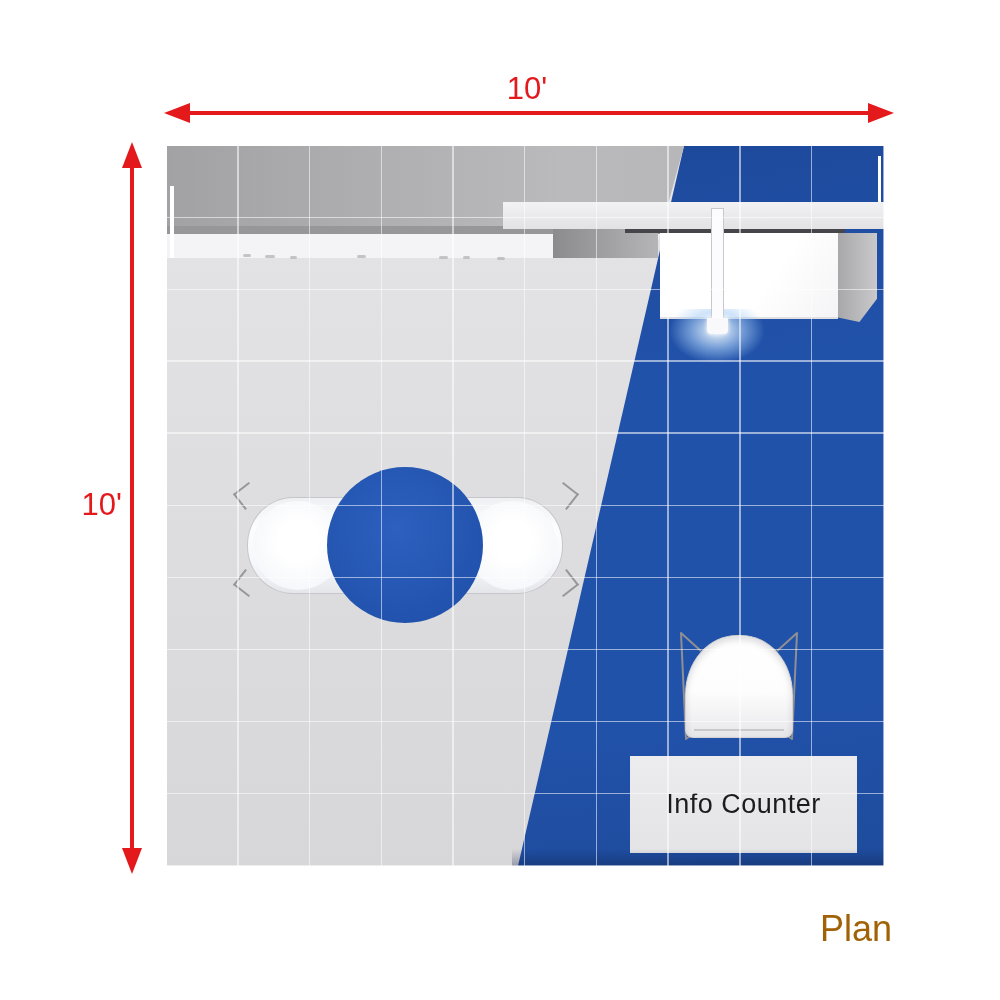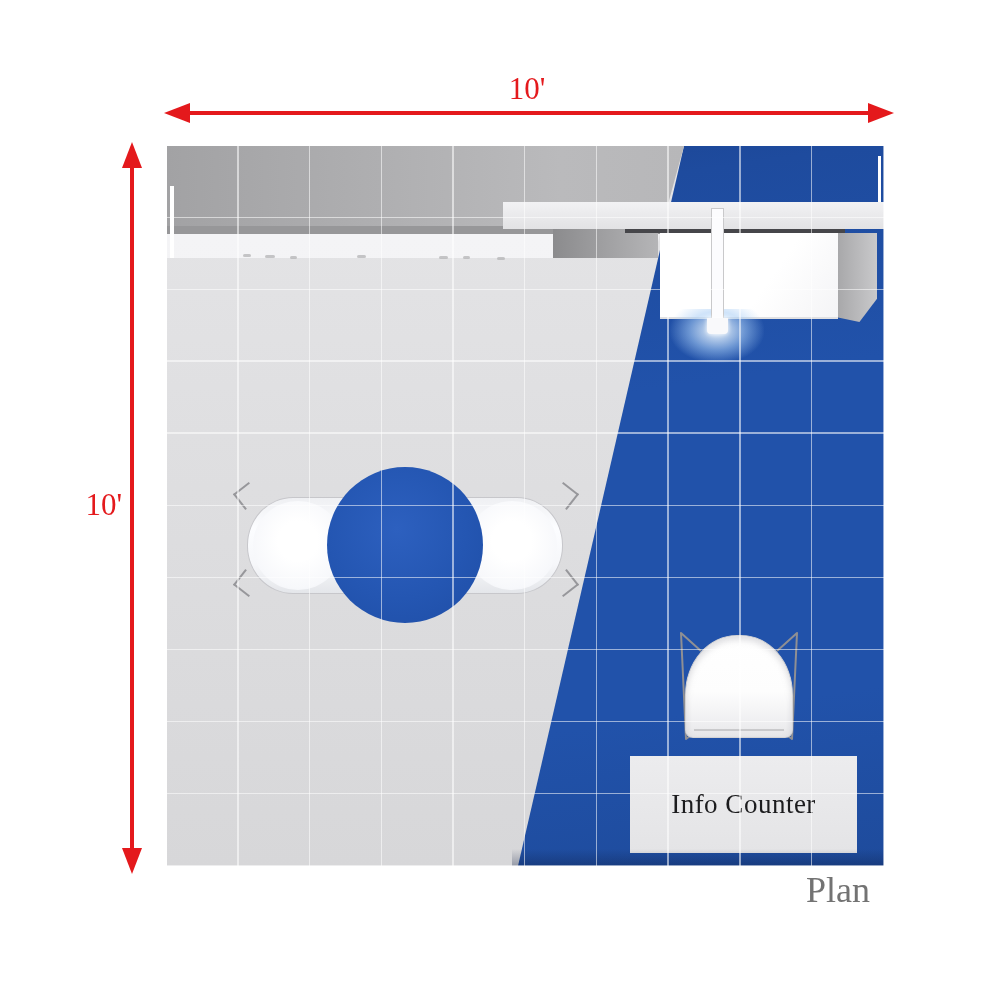--- a/index.html
+++ b/index.html
@@ -1,38 +1,38 @@
 <!DOCTYPE html>
 <html><head>
 <meta charset="utf-8">
 <style>
   html,body{margin:0;padding:0;}
   body{
     width:1000px;height:1000px;position:relative;background:#ffffff;
     font-family:"Liberation Sans", sans-serif;overflow:hidden;
   }
-  .abs{position:absolute;font-family:Liberation Serif, serif;}
+  .abs{position:absolute;}
 
   
   .dim-label{color:#e4191c;font-size:31px;line-height:1.05;}
   #top-dim-label{left:477px;top:73px;width:100px;text-align:center;}
   #left-dim-label{left:52px;top:489px;width:70px;text-align:right;}
   #top-arrow-line{left:186px;top:111px;width:684px;height:4px;background:#e4191c;}
   #top-arrow-head-left{left:164px;top:103px;width:0;height:0;
     border-top:10px solid transparent;border-bottom:10px solid transparent;border-right:26px solid #e4191c;}
   #top-arrow-head-right{left:868px;top:103px;width:0;height:0;
     border-top:10px solid transparent;border-bottom:10px solid transparent;border-left:26px solid #e4191c;}
   #left-arrow-line{left:130px;top:164px;width:4px;height:684px;background:#e4191c;}
   #left-arrow-head-top{left:122px;top:142px;width:0;height:0;
     border-left:10px solid transparent;border-right:10px solid transparent;border-bottom:26px solid #e4191c;}
   #left-arrow-head-bottom{left:122px;top:848px;width:0;height:0;
     border-left:10px solid transparent;border-right:10px solid transparent;border-top:26px solid #e4191c;}
 
-  #plan-caption{left:806px;top:872px;width:100px;text-align:left;
-    color:#737373;font-size:36px;line-height:1.0;}
+  #plan-caption{left:806px;top:911px;width:100px;text-align:center;
+    color:#a16207;font-size:36px;line-height:1.0;}
 
   
   #plan{left:167px;top:146px;width:717px;height:720px;overflow:hidden;}
   #plan > div{position:absolute;}
 
   #floor-base{inset:0;background:linear-gradient(180deg,#e5e5e7 0%,#dfdfe1 40%,#d7d7d9 100%);}
   #carpet{inset:0;
     clip-path:polygon(517px 0,717px 0,717px 720px,351px 720px);
     background:linear-gradient(172deg,#1a4290 0%,#1e4b9e 12%,#2152aa 38%,#2152aa 78%,#1e4b9c 100%);}
   #carpet-bottom-shade{left:345px;top:703px;width:372px;height:17px;

